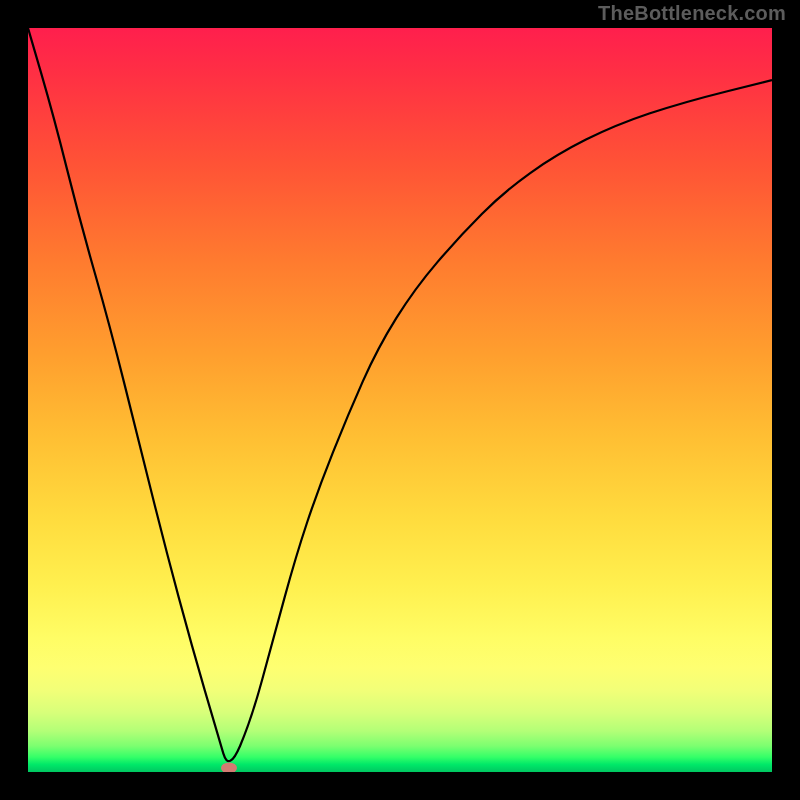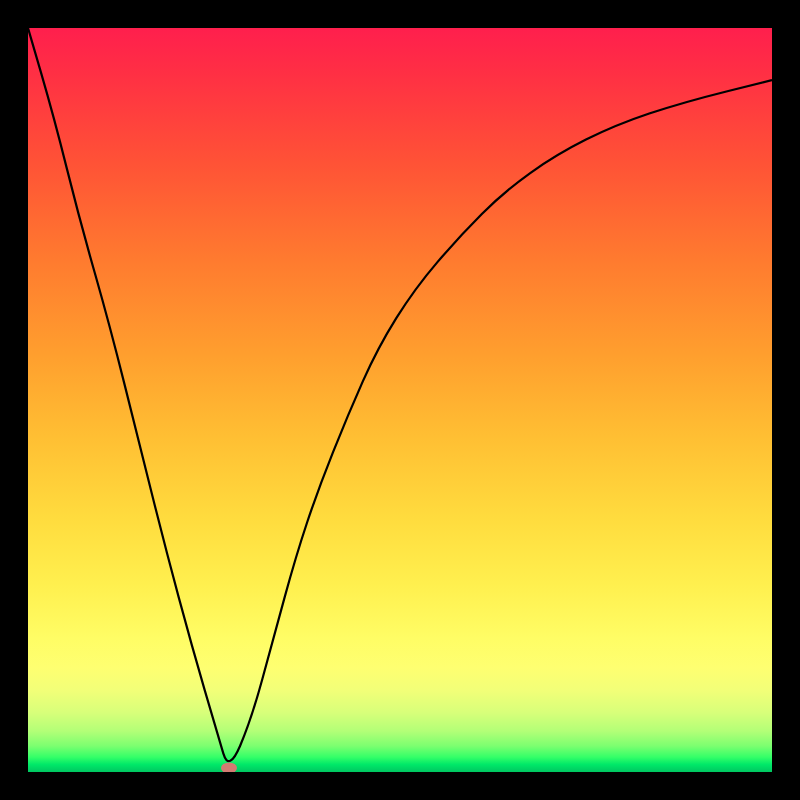--- a/index.html
+++ b/index.html
@@ -64,20 +64,21 @@
     height: 11px;
     background: #d37b72;
     border-radius: 50%;
     transform: translate(-50%, -50%);
   }
 </style>
 </head>
 <body>
 
 <div class="frame">
+  <div class="attribution">TheBottleneck.com</div>
 
   <div class="plot-area">
     <div class="gradient"></div>
 
     <svg class="curve" viewBox="0 0 744 744" preserveAspectRatio="none">
       <path fill="none" stroke-width="2.2" stroke="#000000" d="M 0 0 Q 0 0 13.020000000000001 44.639999999999986 Q 26.040000000000003 89.27999999999997 39.06 141.36 Q 52.080000000000005 193.44000000000005 66.96000000000001 245.52000000000004 Q 81.84 297.6 96.72 357.12 Q 111.6 416.64 124.61999999999999 468.71999999999997 Q 137.64 520.8 150.66 569.16 Q 163.68 617.52 176.7 662.16 Q 189.72 706.8 195.3 725.4 Q 200.88000000000002 744 212.04000000000002 717.96 Q 223.2 691.92 234.36 651 Q 245.52 610.08 256.68 569.1600000000001 Q 267.84 528.24 279 494.76 Q 290.16 461.28 305.04 424.08 Q 319.92 386.88 334.8 353.4 Q 349.68 319.92 368.28 290.15999999999997 Q 386.88 260.4 409.2 234.36 Q 431.52 208.32000000000005 453.84000000000003 186 Q 476.16 163.67999999999995 502.20000000000005 145.07999999999998 Q 528.24 126.48000000000002 558 111.60000000000002 Q 587.76 96.72000000000003 621.24 85.56 Q 654.72 74.39999999999998 699.36 63.23999999999995 T 744 52.07999999999993"></path>
     </svg>
 
     <div class="trough-dot" style="background: rgb(211, 123, 114); left: 200.88px; top: 740px;"></div>
   </div>

